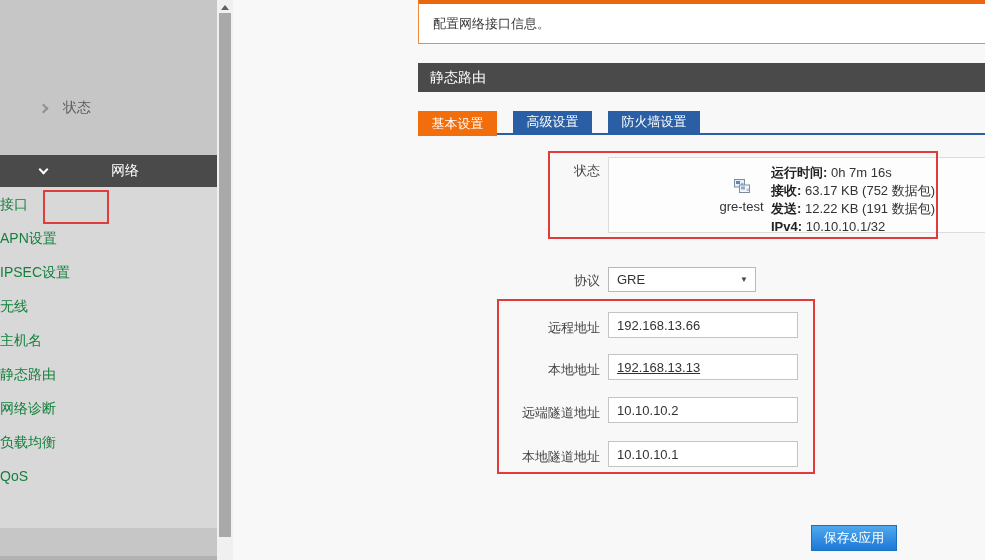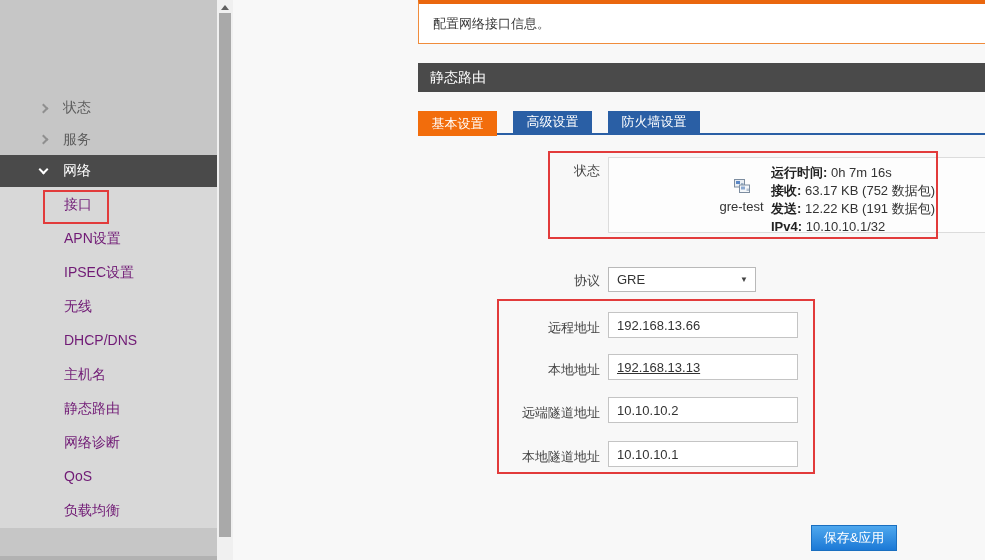--- a/index.html
+++ b/index.html
@@ -9,26 +9,26 @@
   
   .sidebar { position:absolute; left:0; top:0; width:217px; height:560px; background:#c6c6c6; }
   .sidebar-header { height:62px; background:#3e3e3e; color:#fff; display:flex; align-items:center; justify-content:center; font-size:17px; letter-spacing:.5px; }
   .menu-item { position:absolute; left:0; width:217px; display:flex; align-items:center; font-size:14px; color:#5d5d5d; cursor:pointer; }
   .menu-item .chev { margin-left:40px; margin-right:16px; }
   .chev { display:inline-block; width:7px; height:7px; border-right:2px solid #8f8f8f; border-bottom:2px solid #8f8f8f; }
   .chev.right { transform:rotate(-45deg); }
   .chev.down  { transform:rotate(45deg); margin-top:-3px; }
   .mi-status  { top:92px;  height:32px; }
   .mi-service { top:124px; height:31px; }
-  .mi-network { top:155px; height:32px; background:#4a4a4a; color:#fff; }
+  .mi-network { top:155px; height:32px; background:#4a4a4a; color:#fff;gap:48px; }
   .mi-network .chev { border-color:#fff; }
   .mi-firewall{ top:528px; height:32px; background:#b2b2b2; color:#4f4f4f;margin-top:28px; }
   .mi-firewall .chev { border-color:#f2f2f2; }
   .submenu { position:absolute; left:0; top:187px; width:217px; height:341px; background:#d8d8d8; }
-  .submenu-item { height:34px; line-height:34px; padding-left:64px; font-size:14px; color:#701a75; cursor:pointer; }
+  .submenu-item { height:34px; line-height:34px; font-size:14px; color:#15803d; cursor:pointer; }
 
   
   .sb-scroll { position:absolute; left:217px; top:0; width:16px; height:560px; background:#f0f0f0; }
   .sb-up { position:absolute; left:4px; top:5px; width:0; height:0; border-left:4px solid transparent; border-right:4px solid transparent; border-bottom:5px solid #606060; cursor:pointer; }
   .sb-thumb { position:absolute; left:2px; top:13px; width:12px; height:524px; background:#a9a9a9; cursor:pointer; }
 
   
   .red-rect { position:absolute; border:2px solid #e23b3b; pointer-events:none; }
   .rr-sidebar { left:43px; top:190px; width:66px; height:34px; }
   .rr-status  { left:548px; top:151px; width:390px; height:88px; }
@@ -70,40 +70,35 @@
 <body>
 
 <div class="screen">
 
   <aside class="sidebar">
 
     <div class="menu-item mi-status">
       <span class="chev right"></span>
       <span>状态</span>
     </div>
-    <div class="menu-item mi-service">
-      <span class="chev right"></span>
-      <span>服务</span>
-    </div>
     <div class="menu-item mi-network">
       <span class="chev down"></span>
       <span>网络</span>
     </div>
 
     <nav class="submenu">
       <div class="submenu-item">接口</div>
       <div class="submenu-item">APN设置</div>
       <div class="submenu-item">IPSEC设置</div>
       <div class="submenu-item">无线</div>
-      <div class="submenu-item">DHCP/DNS</div>
       <div class="submenu-item">主机名</div>
       <div class="submenu-item">静态路由</div>
       <div class="submenu-item">网络诊断</div>
+      <div class="submenu-item">负载均衡</div>
       <div class="submenu-item">QoS</div>
-      <div class="submenu-item">负载均衡</div>
     </nav>
 
     <div class="menu-item mi-firewall">
       <span class="chev right"></span>
       <span>防火墙</span>
     </div>
   </aside>
 
   <div class="sb-scroll">
     <div class="sb-up"></div>

